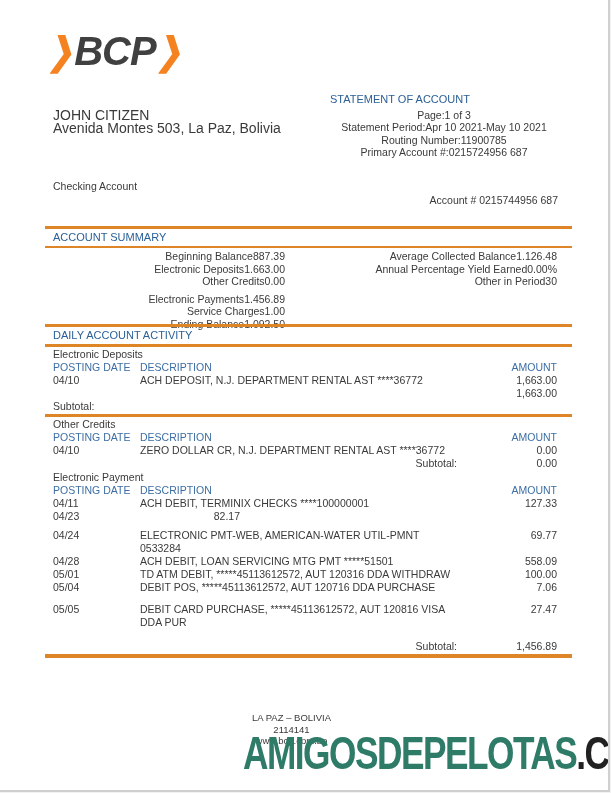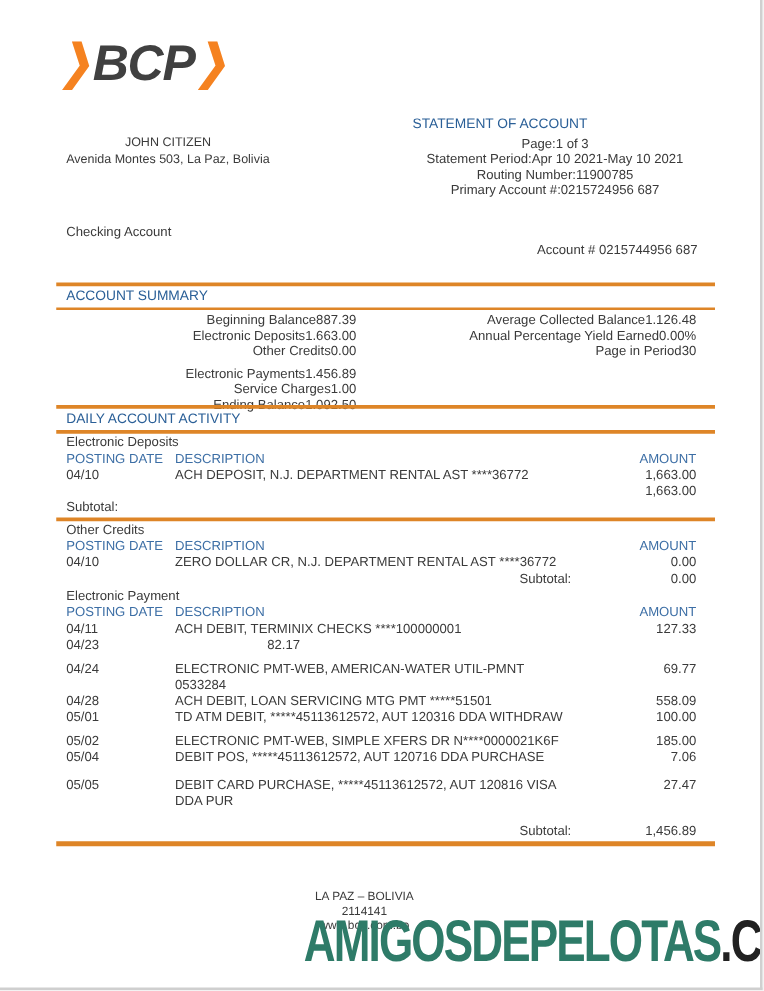--- a/index.html
+++ b/index.html
@@ -5,21 +5,21 @@
   html,body{margin:0;padding:0;background:#f2f2f2;}
   body{font-family:"Liberation Sans",sans-serif;color:#3a3a3a;}
   .page{position:relative;width:608px;height:790px;background:#fff;
         border-right:2px solid #d0d0d0;border-bottom:2px solid #cfcfcf;overflow:hidden;}
   
   .logo{position:absolute;top:30px;left:48px;display:flex;align-items:center;font-style:italic;font-weight:bold;}
   .logo .chev{color:#f58220;font-size:30px;line-height:30px;font-weight:bold;transform:scaleY(1.25);}
   .logo .word{color:#404040;font-size:40px;line-height:42px;letter-spacing:-1px;margin:0 1px;}
   
   .doc-title{position:absolute;top:93px;left:330px;color:#2a5f97;font-size:11px;}
-  .customer{position:absolute;top:109px;left:53px;font-size:10px;line-height:12.6px;text-align:center;}
+  .customer{position:absolute;top:109px;left:53px;font-size:14px;line-height:12.6px;}
   .meta{position:absolute;top:109px;left:330px;width:228px;font-size:10.5px;}
   .mrow{display:flex;justify-content:center;line-height:12.4px;}
   .account-type{position:absolute;top:180px;left:53px;font-size:10.5px;}
   .account-number{position:absolute;top:194px;left:330px;width:228px;text-align:right;font-size:10.5px;}
   
   .rule{background:#de8527;height:3px;}
   .rule.thin{height:2px;}
   .rule.thick{height:4px;}
   
   .summary{position:absolute;top:226px;left:45px;width:527px;}
@@ -121,21 +121,21 @@
       <div class="sum-col right" id="sum-right">
           <div class="srow">
             <div class="slabel">Average Collected Balance</div>
             <div class="sval">1.126.48</div>
           </div>
           <div class="srow">
             <div class="slabel">Annual Percentage Yield Earned</div>
             <div class="sval">0.00%</div>
           </div>
           <div class="srow">
-            <div class="slabel">Page in Period</div>
+            <div class="slabel">Other in Period</div>
             <div class="sval">30</div>
           </div>
         </div>
     </div>
   </div>
 
   <div class="daily">
     <div class="rule"></div>
     <div class="sec-title">DAILY ACCOUNT ACTIVITY</div>
     <div class="rule"></div>
@@ -203,25 +203,20 @@
           <div class="trow">
             <div class="trc date">04/28</div>
             <div class="trc desc">ACH DEBIT, LOAN SERVICING MTG PMT *****51501</div>
             <div class="trc amt">558.09</div>
           </div>
           <div class="trow">
             <div class="trc date">05/01</div>
             <div class="trc desc">TD ATM DEBIT, *****45113612572, AUT 120316 DDA WITHDRAW</div>
             <div class="trc amt">100.00</div>
           </div>
-          <div class="trow" style="margin-top: 6px;">
-            <div class="trc date">05/02</div>
-            <div class="trc desc">ELECTRONIC PMT-WEB, SIMPLE XFERS DR N****0000021K6F</div>
-            <div class="trc amt">185.00</div>
-          </div>
           <div class="trow">
             <div class="trc date">05/04</div>
             <div class="trc desc">DEBIT POS, *****45113612572, AUT 120716 DDA PURCHASE</div>
             <div class="trc amt">7.06</div>
           </div>
           <div class="trow" style="margin-top: 9px;">
             <div class="trc date">05/05</div>
             <div class="trc desc">DEBIT CARD PURCHASE, *****45113612572, AUT 120816 VISA DDA PUR</div>
             <div class="trc amt">27.47</div>
           </div>

